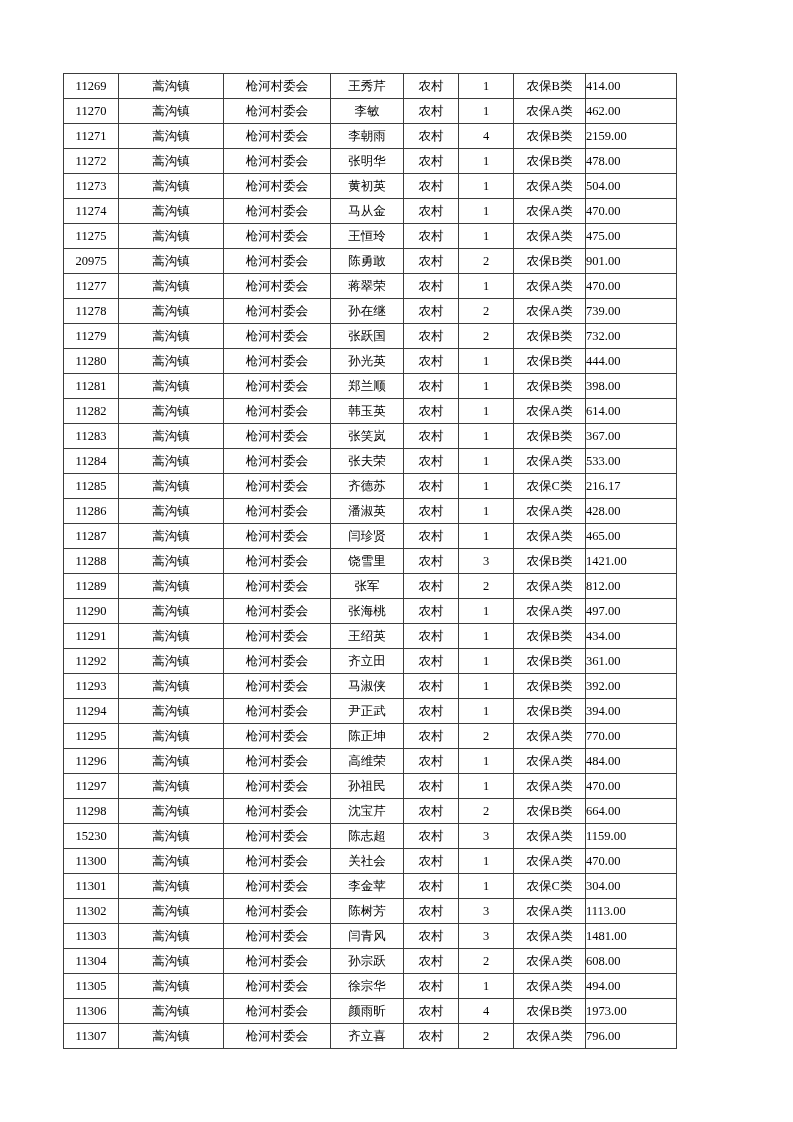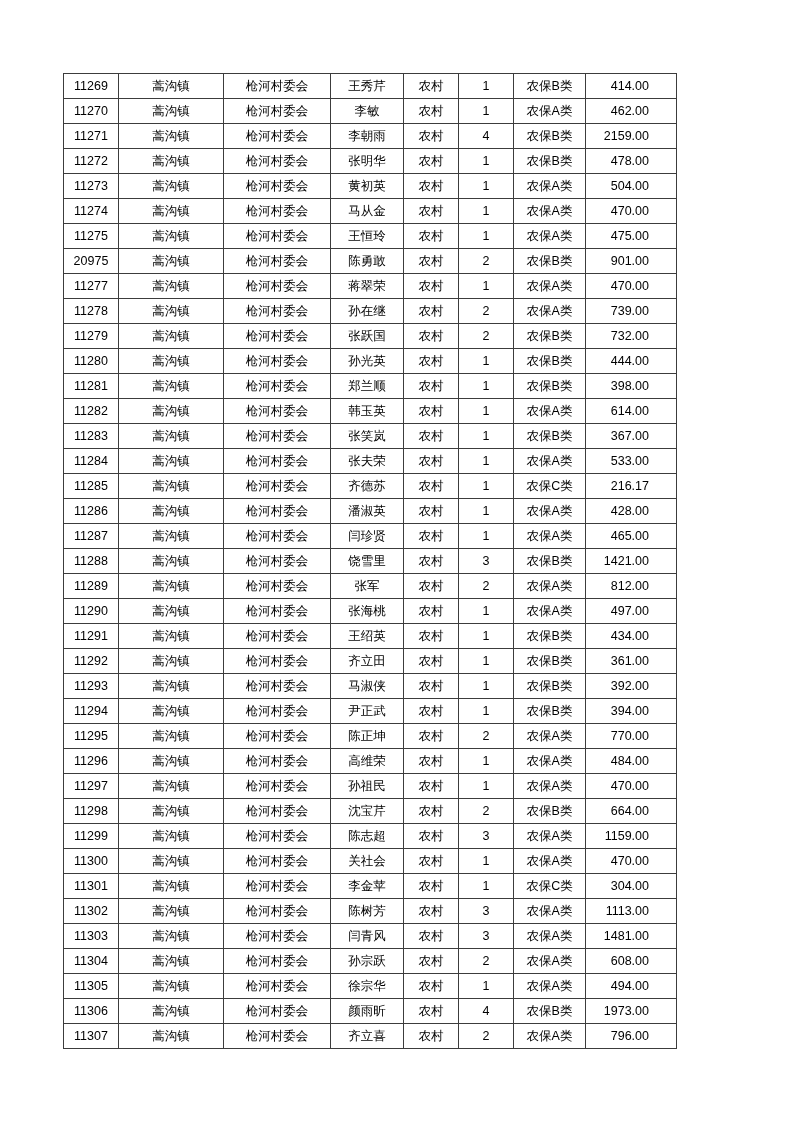--- a/index.html
+++ b/index.html
@@ -6,42 +6,42 @@
     margin: 0;
     padding: 0;
     background: #ffffff;
   }
   .page {
     position: relative;
     width: 793px;
     height: 1122px;
     background: #ffffff;
     overflow: hidden;
-    font-family: Liberation Sans, sans-serif;
+    font-family: Liberation Serif, serif;
   }
   table.data-table {
     position: absolute;
     left: 63px;
     top: 73px;
     border-collapse: collapse;
     table-layout: fixed;
   }
   table.data-table td {
     border: 1px solid #3c3c3c;
     height: 24px;
     font-size: 12.5px;
     line-height: 24px;
     color: #000000;
     text-align: center;
     padding: 0;
     white-space: nowrap;
     overflow: hidden;
   }
   table.data-table td.col-amount {
-    text-align: right;
+    text-align: left;
     padding-right: 27px;
   }
   col.c-id       { width: 55px; }
   col.c-town     { width: 105px; }
   col.c-village  { width: 107px; }
   col.c-name     { width: 73px; }
   col.c-res      { width: 55px; }
   col.c-count    { width: 55px; }
   col.c-cat      { width: 72px; }
   col.c-amount   { width: 91px; }
@@ -356,21 +356,21 @@
           <td class="col-id">11298</td>
           <td class="col-town">蒿沟镇</td>
           <td class="col-village">枪河村委会</td>
           <td class="col-name">沈宝芹</td>
           <td class="col-residence">农村</td>
           <td class="col-count">2</td>
           <td class="col-category">农保B类</td>
           <td class="col-amount">664.00</td>
         </tr>
         <tr>
-          <td class="col-id">11299</td>
+          <td class="col-id">15230</td>
           <td class="col-town">蒿沟镇</td>
           <td class="col-village">枪河村委会</td>
           <td class="col-name">陈志超</td>
           <td class="col-residence">农村</td>
           <td class="col-count">3</td>
           <td class="col-category">农保A类</td>
           <td class="col-amount">1159.00</td>
         </tr>
         <tr>
           <td class="col-id">11300</td>

